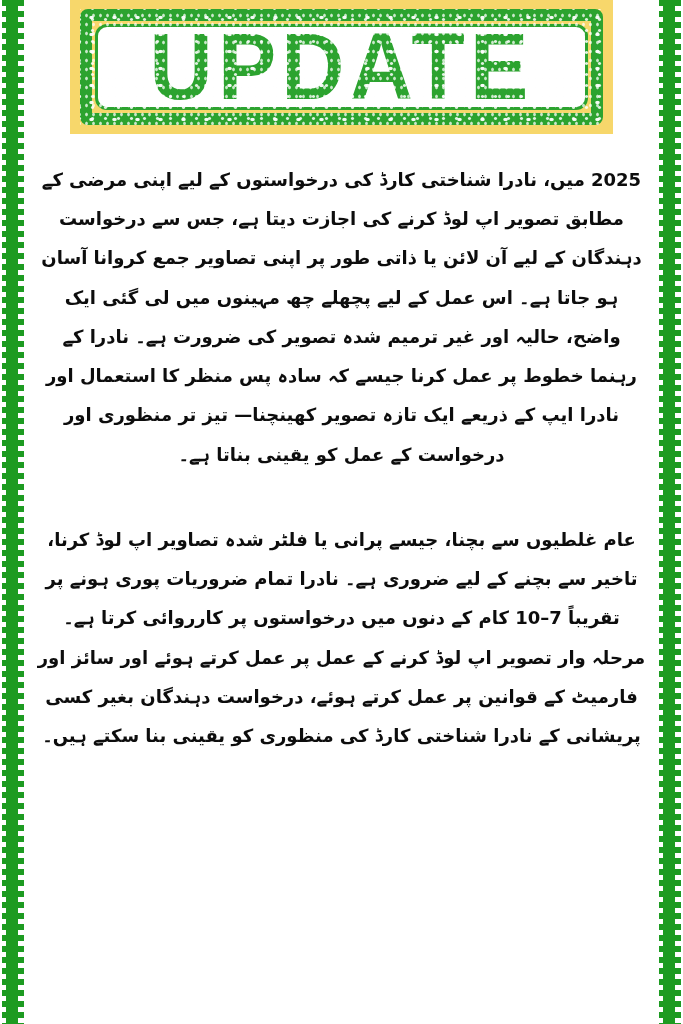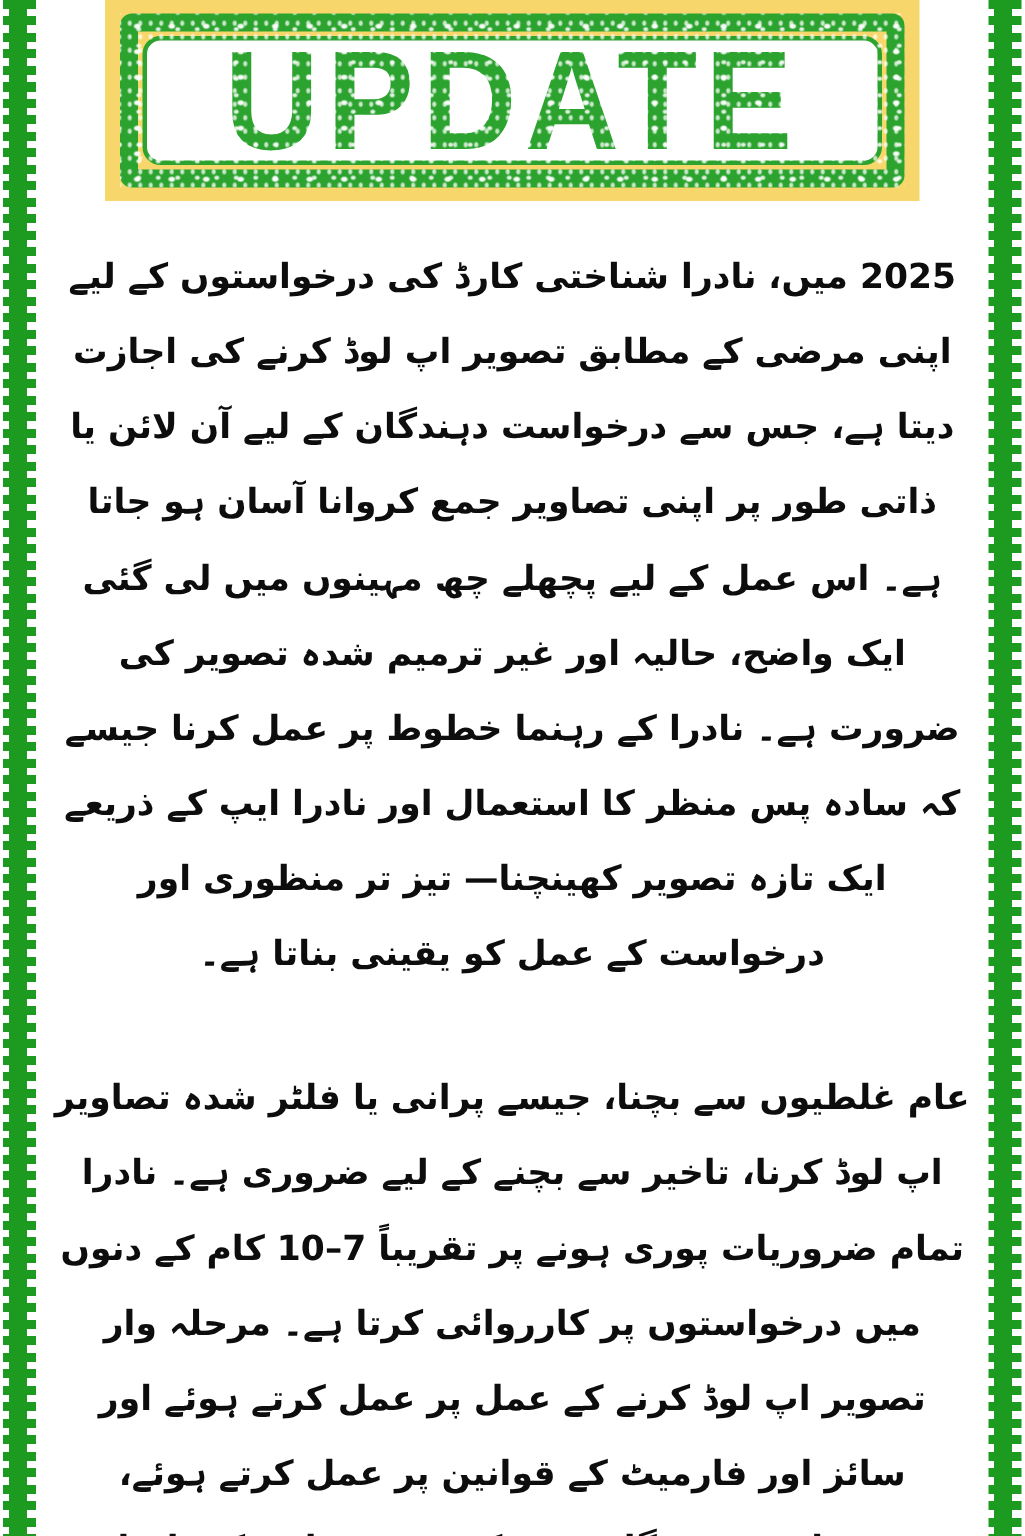--- a/index.html
+++ b/index.html
@@ -82,21 +82,21 @@
   
   .article {
     padding: 26px 36px 0 36px;
   }
   .para {
     direction: rtl;
     unicode-bidi: embed;
     text-align: center;
     font-family: "DejaVu Sans", sans-serif;
     font-weight: bold;
-    font-size: 23px;
+    font-size: 18px;
     line-height: 2.18;
     color: #0d0d0d;
   }
   .para + .para {
     margin-top: 46px;
   }
 </style>
 </head>
 <body>
 

